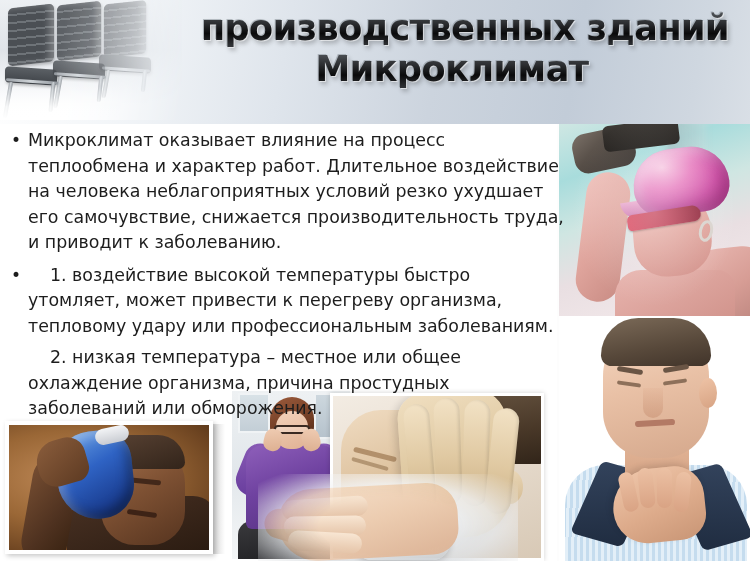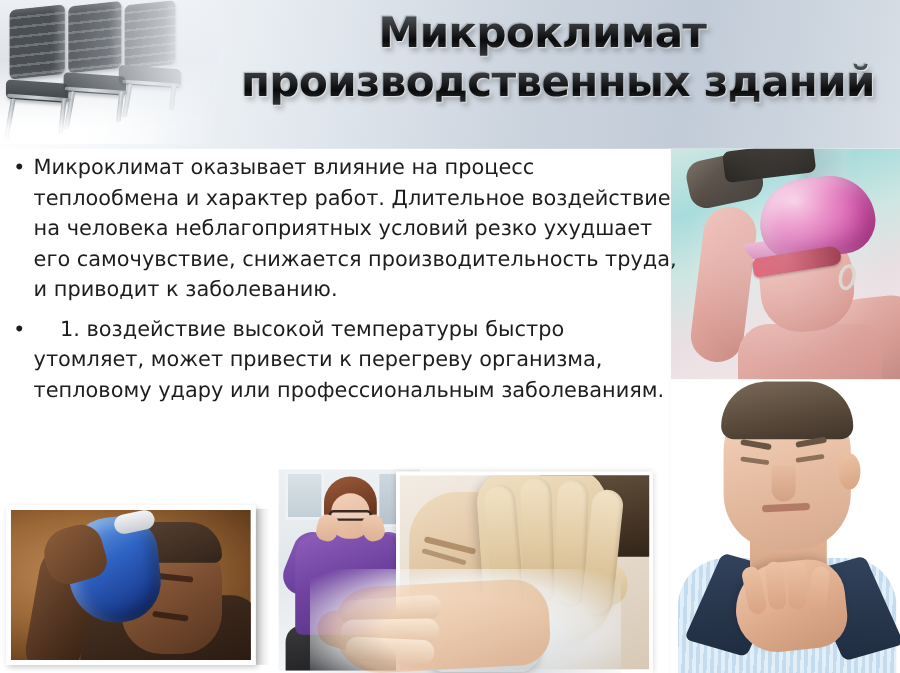--- a/index.html
+++ b/index.html
@@ -719,37 +719,40 @@
         <div class="seat"></div>
         <div class="leg bar"></div>
         <div class="leg l1"></div>
         <div class="leg l2"></div>
       </div>
 
       <div class="floor-gloss"></div>
     </div>
 
     <div class="title-block">
+      <div class="title-line l2">производственных зданий</div>
       <div class="title-line l1">Микроклимат</div>
-      <div class="title-line l2">производственных зданий</div>
     </div>
   </div>
 
   <div class="body-text">
 
     <div class="para p1">
       <span class="bullet">•</span>
       <span>Микроклимат оказывает влияние на процесс теплообмена и характер работ. Длительное воздействие на человека неблагоприятных условий резко ухудшает его самочувствие, снижается производительность труда, и приводит к заболеванию.</span>
     </div>
 
     <div class="para p2">
       <span class="bullet">•</span>
       <span class="indent"></span><span>1. воздействие высокой температуры быстро утомляет, может привести к перегреву организма, тепловому удару или профессиональным заболеваниям.</span>
     </div>
 
+    <div class="para p3">
+      <span class="indent"></span><span>2. низкая температура – местное или общее охлаждение организма, причина простудных заболеваний или обморожения.</span>
+    </div>
   </div>
 
   <div class="photo photo-worker">
     <div class="sky"></div>
     <div class="pillar"></div>
     <div class="arm"></div>
     <div class="glove"></div>
     <div class="tool"></div>
     <div class="shoulder"></div>
     <div class="torso"></div>

